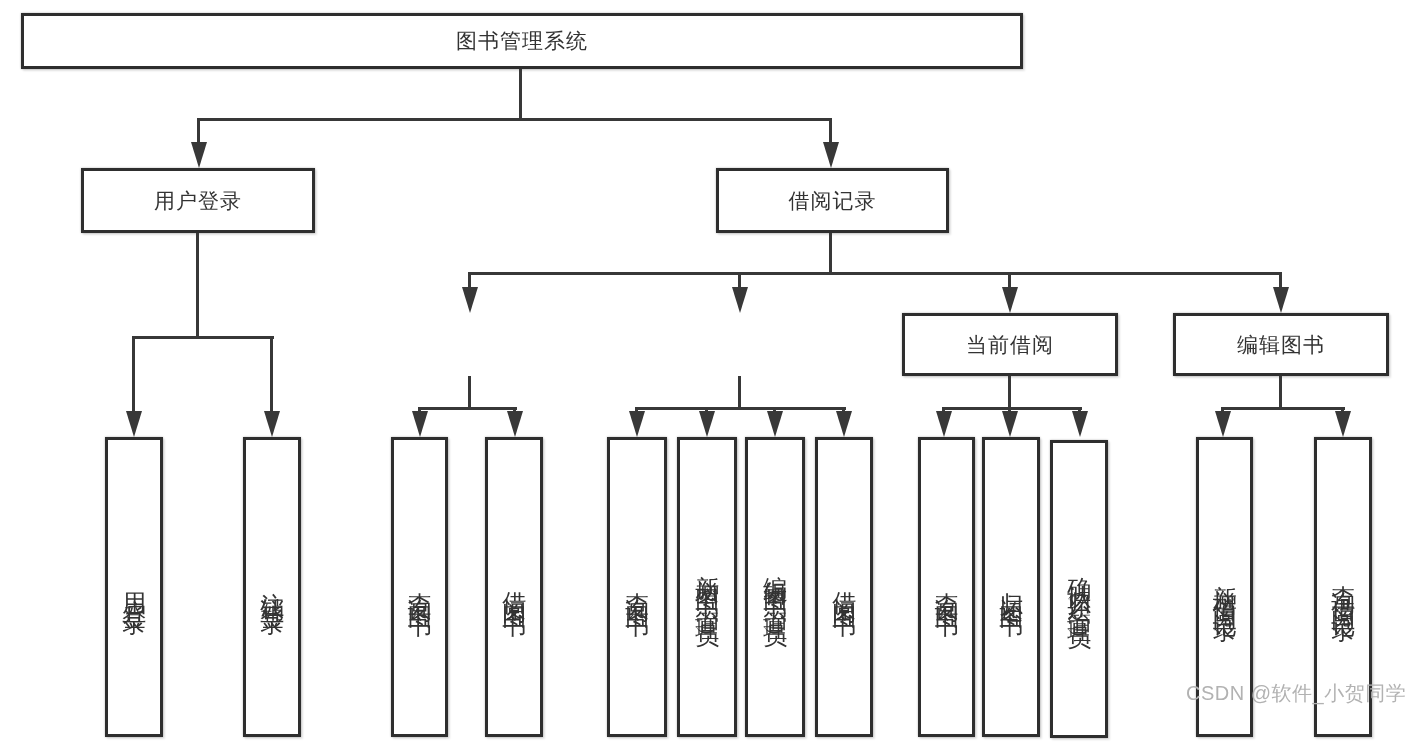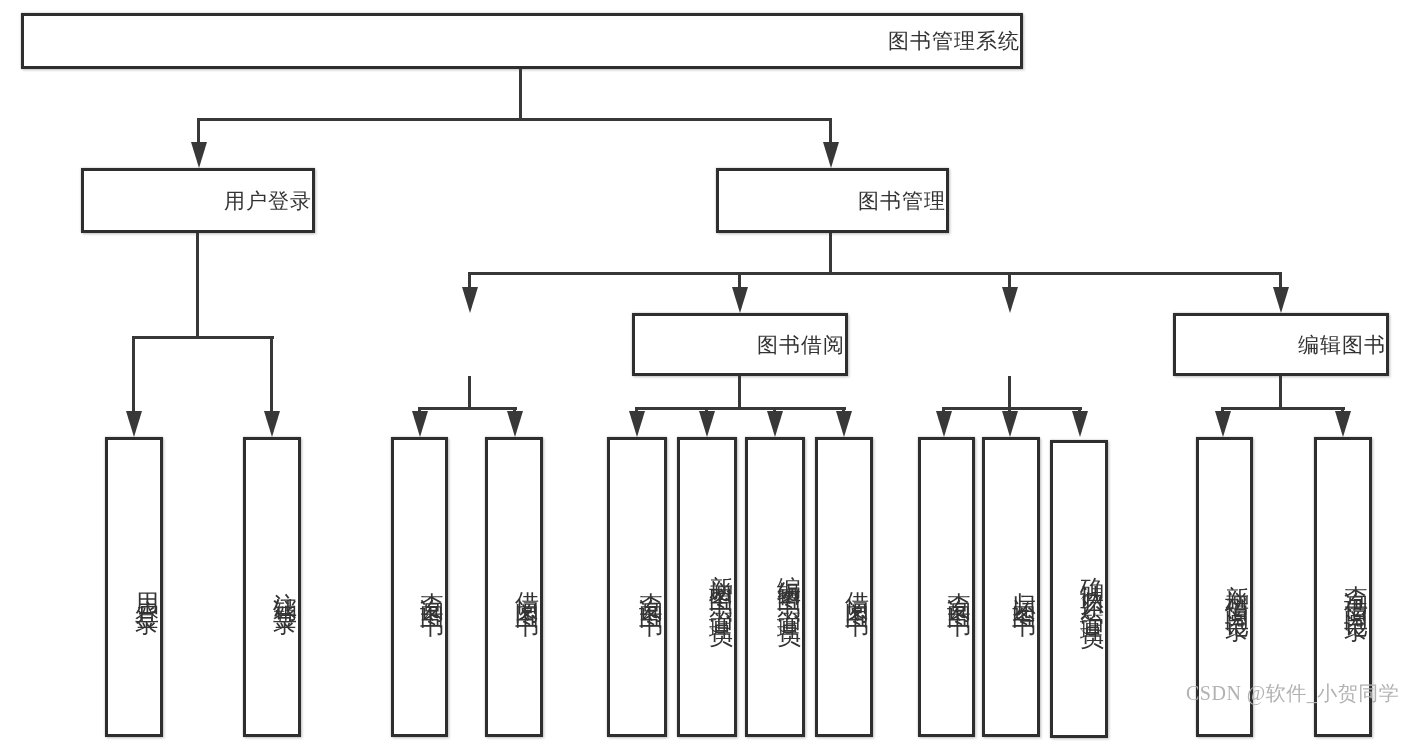--- a/index.html
+++ b/index.html
@@ -1,35 +1,35 @@
 <!DOCTYPE html>
 <html><head>
 <meta charset="utf-8">
 <style>
   html,body{margin:0;padding:0;background:#ffffff;}
   body{width:1405px;height:747px;overflow:hidden;
        font-family:"Liberation Sans","DejaVu Sans",sans-serif;}
   #canvas{position:relative;width:1405px;height:747px;background:#ffffff;}
 
   .box{position:absolute;box-sizing:border-box;background:#ffffff;
-       border:3px solid #2e2e2e;display:flex;align-items:center;justify-content:flex-end;
+       border:3px solid #2e2e2e;display:flex;align-items:center;justify-content:center;
        color:#333333;box-shadow:0 0 2px rgba(0,0,0,0.28), 2px 2px 2px rgba(0,0,0,0.10);}
   .hlabel{font-size:21px;letter-spacing:1px;white-space:nowrap;}
   .vtext{writing-mode:vertical-rl;text-orientation:mixed;font-size:24px;
          letter-spacing:7px;line-height:1.1;color:#333333;}
 
   .vline,.hline{position:absolute;background:#383838;}
   .vline{width:3px;}
   .hline{height:3px;}
   .arrow{position:absolute;width:0;height:0;
          border-left:8px solid transparent;border-right:8px solid transparent;
          border-top:26px solid #383838;}
 
   .watermark{position:absolute;left:1186px;top:680px;font-size:20px;
-             letter-spacing:0.5px;color:#b2b2b2;white-space:nowrap;z-index:10;font-family:Liberation Serif, serif;}
+             letter-spacing:0.5px;color:#b2b2b2;white-space:nowrap;z-index:10;}
 </style>
 </head>
 <body>
 
 <div id="canvas">
 
   <div class="box" style="left:21px;top:13px;width:1002px;height:56px;">
     <span class="hlabel">图书管理系统</span>
   </div>
 
@@ -37,43 +37,43 @@
   <div class="hline" style="left:198px;top:118px;width:634px;"></div>
   <div class="vline" style="left:197px;top:118px;height:24px;"></div>
   <div class="arrow" style="left:191px;top:142px;"></div>
   <div class="vline" style="left:829px;top:118px;height:24px;"></div>
   <div class="arrow" style="left:823px;top:142px;"></div>
 
   <div class="box" style="left:81px;top:168px;width:234px;height:65px;">
     <span class="hlabel">用户登录</span>
   </div>
   <div class="box" style="left:716px;top:168px;width:233px;height:65px;">
-    <span class="hlabel">图书管理</span>
+    <span class="hlabel">借阅记录</span>
   </div>
 
   <div class="vline" style="left:196px;top:233px;height:103px;"></div>
   <div class="hline" style="left:132px;top:336px;width:142px;"></div>
   <div class="vline" style="left:132px;top:336px;height:75px;"></div>
   <div class="arrow" style="left:126px;top:411px;"></div>
   <div class="vline" style="left:270px;top:336px;height:75px;"></div>
   <div class="arrow" style="left:264px;top:411px;"></div>
 
   <div class="vline" style="left:829px;top:233px;height:39px;"></div>
   <div class="hline" style="left:468px;top:272px;width:814px;"></div>
   <div class="vline" style="left:468px;top:272px;height:15px;"></div>
   <div class="arrow" style="left:462px;top:287px;"></div>
   <div class="vline" style="left:738px;top:272px;height:15px;"></div>
   <div class="arrow" style="left:732px;top:287px;"></div>
   <div class="vline" style="left:1008px;top:272px;height:15px;"></div>
   <div class="arrow" style="left:1002px;top:287px;"></div>
   <div class="vline" style="left:1279px;top:272px;height:15px;"></div>
   <div class="arrow" style="left:1273px;top:287px;"></div>
 
-  <div class="box" style="left:632px;top:313px;width:216px;height:63px;">
-    <span class="hlabel">图书借阅</span>
+  <div class="box" style="left:902px;top:313px;width:216px;height:63px;">
+    <span class="hlabel">当前借阅</span>
   </div>
   <div class="box" style="left:1173px;top:313px;width:216px;height:63px;">
     <span class="hlabel">编辑图书</span>
   </div>
 
   <div class="vline" style="left:468px;top:376px;height:31px;"></div>
   <div class="hline" style="left:418px;top:407px;width:99px;"></div>
   <div class="vline" style="left:418px;top:407px;height:6px;"></div>
   <div class="arrow" style="left:412px;top:411px;"></div>
   <div class="vline" style="left:513px;top:407px;height:6px;"></div>

